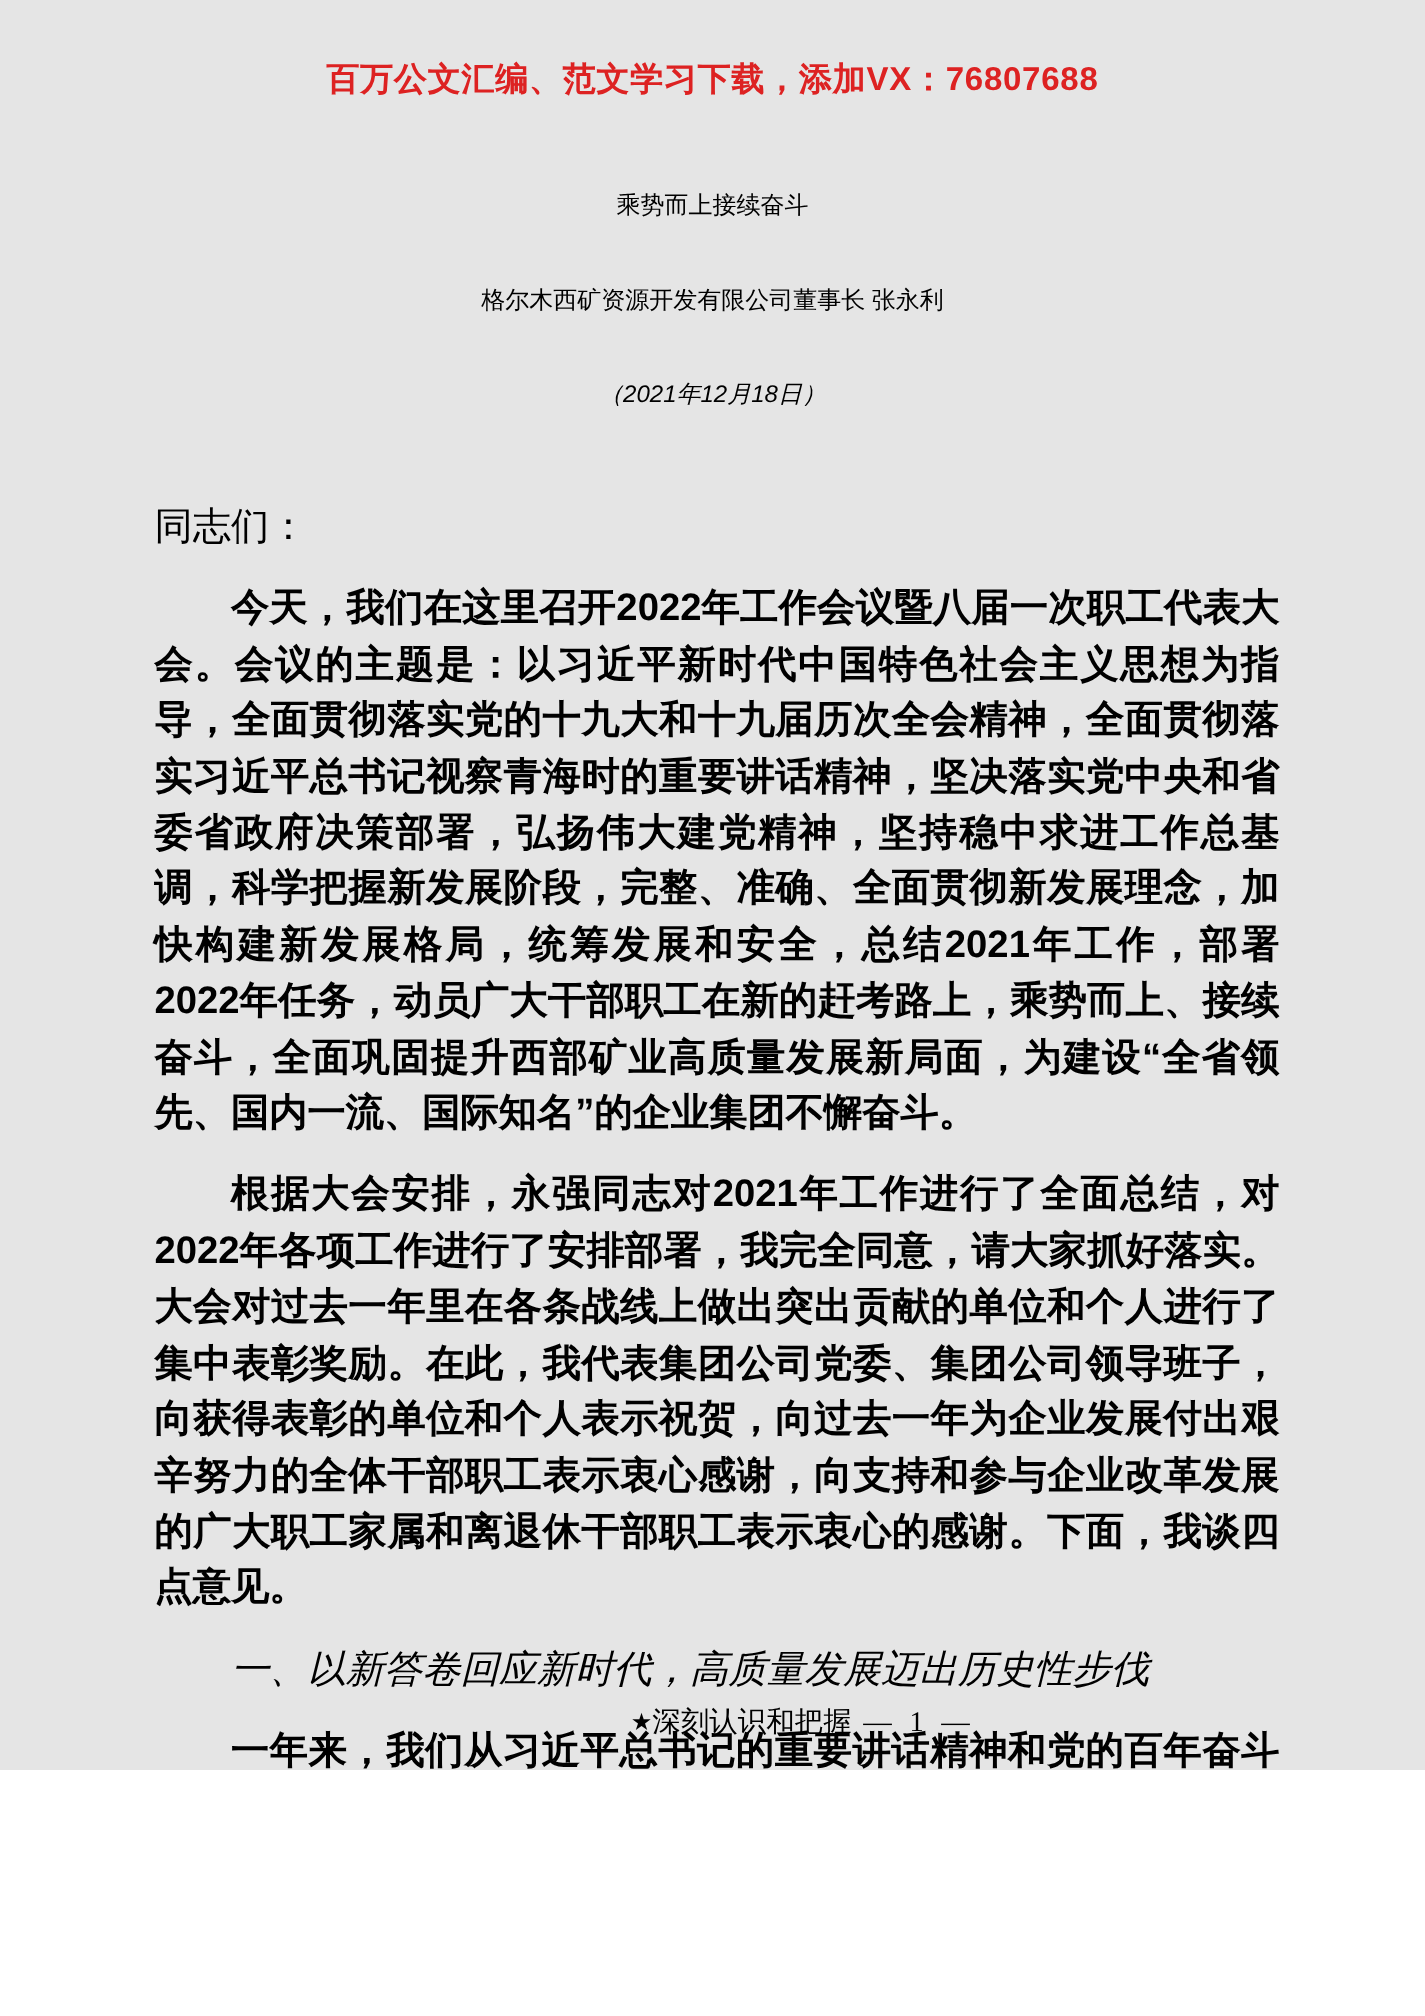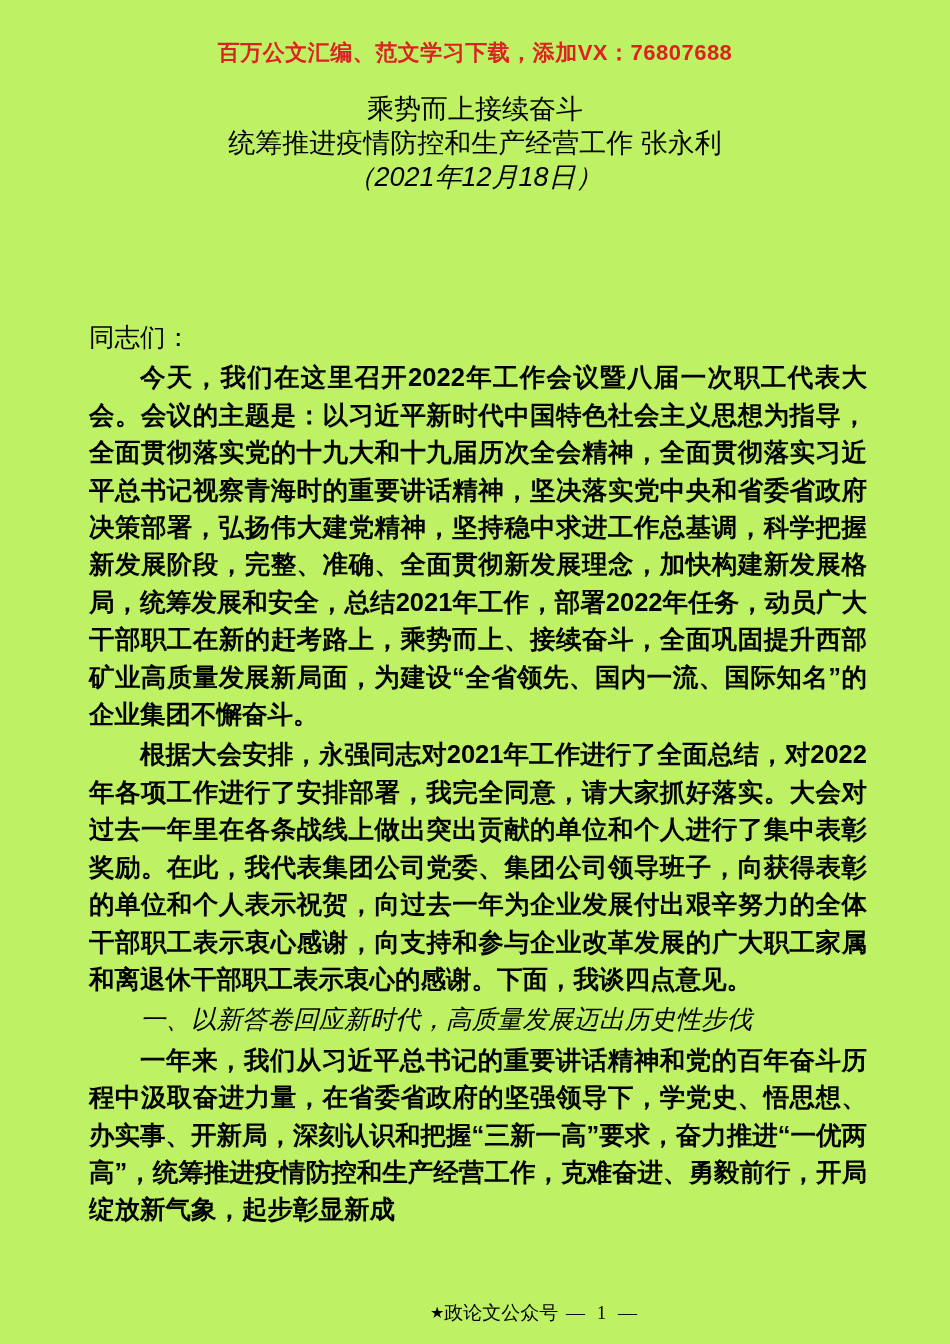--- a/index.html
+++ b/index.html
@@ -8,22 +8,22 @@
     padding: 0;
     background: #ffffff;
   }
   body {
     font-family: "Liberation Sans", "DejaVu Sans", sans-serif;
     color: #000000;
   }
   .page {
     position: relative;
     width: 950px;
-    height: 1344px;
-    background: #bef264;
+    height: 1180px;
+    background: #e5e5e5;
     overflow: hidden;
     box-sizing: border-box;
   }
 
   
   .promo-header {
     position: absolute;
     top: 38px;
     left: 0;
     width: 950px;
@@ -38,26 +38,27 @@
 
   
   .title-block {
     position: absolute;
     top: 92px;
     left: 0;
     width: 950px;
     text-align: center;
   }
   .title-line {
-    font-size: 27px;
+    font-size: 16px;
     line-height: 34px;
     font-weight: normal;
     color: #000;
     letter-spacing: 0px;
     white-space: nowrap;
+    margin-top: 29px;
   }
   .title-line.byline {
     letter-spacing: 0px;
   }
   .title-line.dateline {
     letter-spacing: 0px;
     font-style: italic;
   }
 
   
@@ -65,21 +66,21 @@
     position: absolute;
     top: 316px;
     left: 86px;
     width: 784px;
   }
   .para {
     font-size: 25.5px;
     line-height: 37.4px;
     text-align: justify;
     text-justify: inter-ideograph;
-    margin: 3px;
+    margin: 17px;
     letter-spacing: 0px;
     color: #000;
   }
   .para.indent {
     text-indent: 2em;
     font-weight: bold;
   }
   .para.salutation {
     text-indent: 0;
   }
@@ -121,34 +122,34 @@
 </style>
 </head>
 <body>
 
 <div class="page">
 
   <div class="promo-header">百万公文汇编、范文学习下载，添加VX：76807688</div>
 
   <div class="title-block">
     <div class="title-line">乘势而上接续奋斗</div>
-    <div class="title-line byline">统筹推进疫情防控和生产经营工作  张永利</div>
+    <div class="title-line byline">格尔木西矿资源开发有限公司董事长  张永利</div>
     <div class="title-line dateline">（2021年12月18日）</div>
   </div>
 
   <div class="body-area">
     <p class="para salutation">同志们：</p>
     <p class="para indent">今天，我们在这里召开2022年工作会议暨八届一次职工代表大会。会议的主题是：以习近平新时代中国特色社会主义思想为指导，全面贯彻落实党的十九大和十九届历次全会精神，全面贯彻落实习近平总书记视察青海时的重要讲话精神，坚决落实党中央和省委省政府决策部署，弘扬伟大建党精神，坚持稳中求进工作总基调，科学把握新发展阶段，完整、准确、全面贯彻新发展理念，加快构建新发展格局，统筹发展和安全，总结2021年工作，部署2022年任务，动员广大干部职工在新的赶考路上，乘势而上、接续奋斗，全面巩固提升西部矿业高质量发展新局面，为建设“全省领先、国内一流、国际知名”的企业集团不懈奋斗。</p>
     <p class="para indent">根据大会安排，永强同志对2021年工作进行了全面总结，对2022年各项工作进行了安排部署，我完全同意，请大家抓好落实。大会对过去一年里在各条战线上做出突出贡献的单位和个人进行了集中表彰奖励。在此，我代表集团公司党委、集团公司领导班子，向获得表彰的单位和个人表示祝贺，向过去一年为企业发展付出艰辛努力的全体干部职工表示衷心感谢，向支持和参与企业改革发展的广大职工家属和离退休干部职工表示衷心的感谢。下面，我谈四点意见。</p>
     <p class="para heading">一、以新答卷回应新时代，高质量发展迈出历史性步伐</p>
     <p class="para indent">一年来，我们从习近平总书记的重要讲话精神和党的百年奋斗历程中汲取奋进力量，在省委省政府的坚强领导下，学党史、悟思想、办实事、开新局，深刻认识和把握“三新一高”要求，奋力推进“一优两高”，统筹推进疫情防控和生产经营工作，克难奋进、勇毅前行，开局绽放新气象，起步彰显新成</p>
   </div>
 
   <div class="footer">
     <span class="footer-inner">
-      <span class="star">★</span><span>政论文公众号</span>
+      <span class="star">★</span><span>深刻认识和把握</span>
       <span class="dash">—</span>
       <span class="pagenum">1</span>
       <span class="dash">—</span>
     </span>
   </div>
 
 </div>
 
 </body></html>

